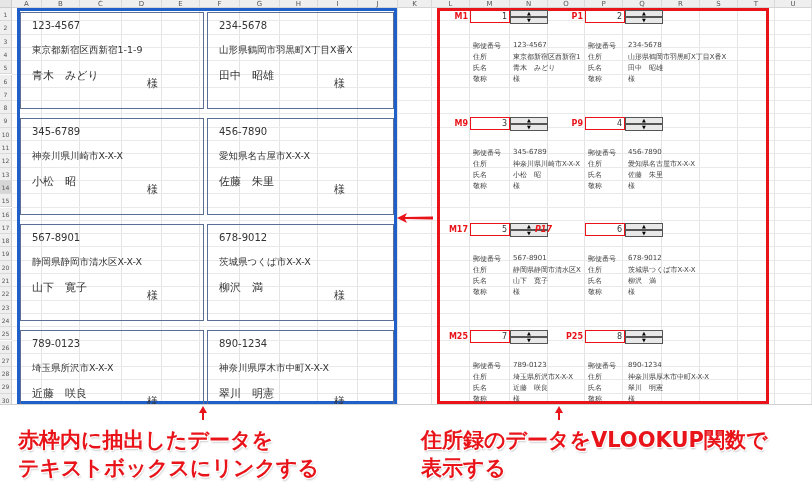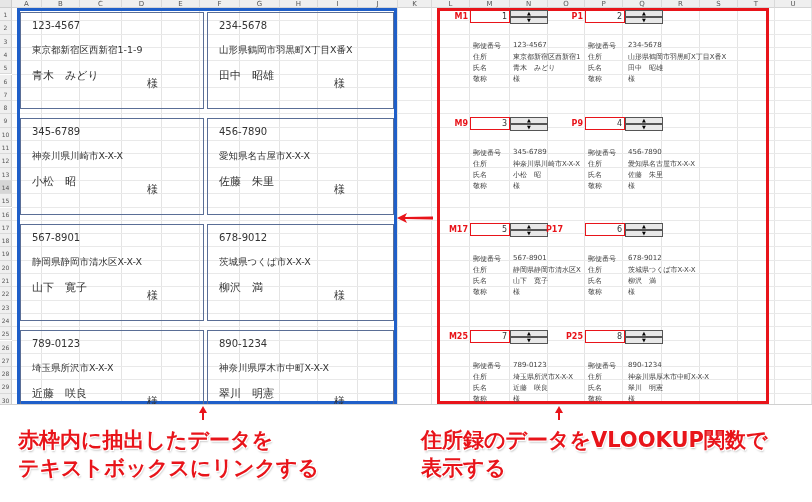--- a/index.html
+++ b/index.html
@@ -272,21 +272,21 @@
         <div class="dtext" style="left: 473px; top: 254px;">郵便番号</div>
         <div class="dtext" style="left: 513px; top: 254px;">567-8901</div>
         <div class="dtext" style="left: 473px; top: 265px;">住所</div>
         <div class="dtext" style="left: 513px; top: 265px;">静岡県静岡市清水区X</div>
         <div class="dtext" style="left: 473px; top: 276px;">氏名</div>
         <div class="dtext" style="left: 513px; top: 276px;">山下　寛子</div>
         <div class="dtext" style="left: 473px; top: 287px;">敬称</div>
         <div class="dtext" style="left: 513px; top: 287px;">様</div>
       </div>
       <div>
-        <div class="celltag" style="left: 535px; width: 28px; top: 225px;">P17</div>
+        <div class="celltag" style="left: 524px; width: 28px; top: 225px; font-style: italic;">P17</div>
         <div class="numbox" style="left: 585px; top: 223px; width: 40px;">6</div>
         <div class="spinner" style="left: 625px; top: 223px;">
           <div class="spin-btn spin-up">▲</div>
           <div class="spin-btn spin-dn">▼</div>
         </div>
         <div class="dtext" style="left: 588px; top: 254px;">郵便番号</div>
         <div class="dtext" style="left: 628px; top: 254px;">678-9012</div>
         <div class="dtext" style="left: 588px; top: 265px;">住所</div>
         <div class="dtext" style="left: 628px; top: 265px;">茨城県つくば市X-X-X</div>
         <div class="dtext" style="left: 588px; top: 276px;">氏名</div>

